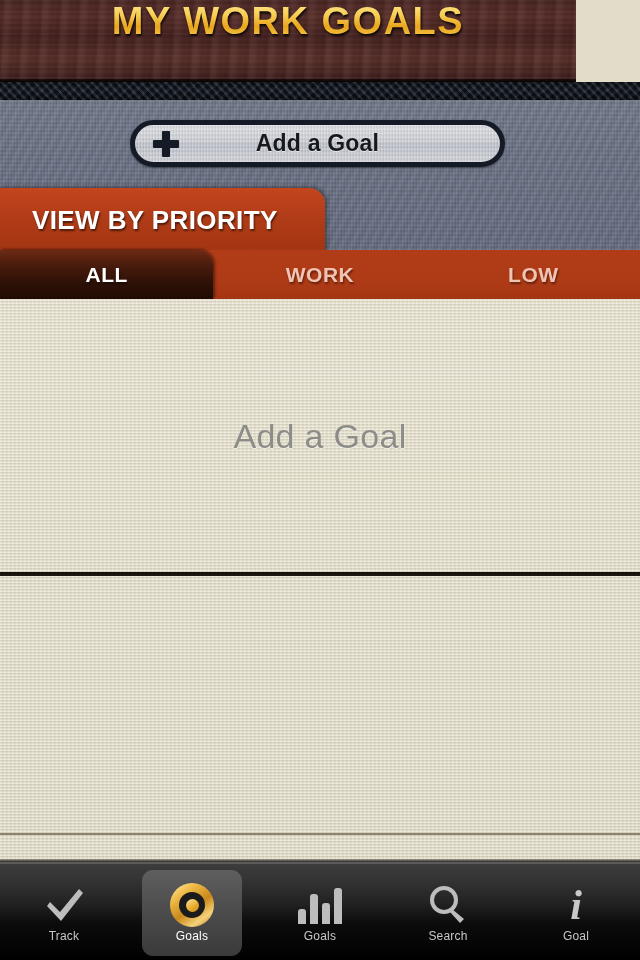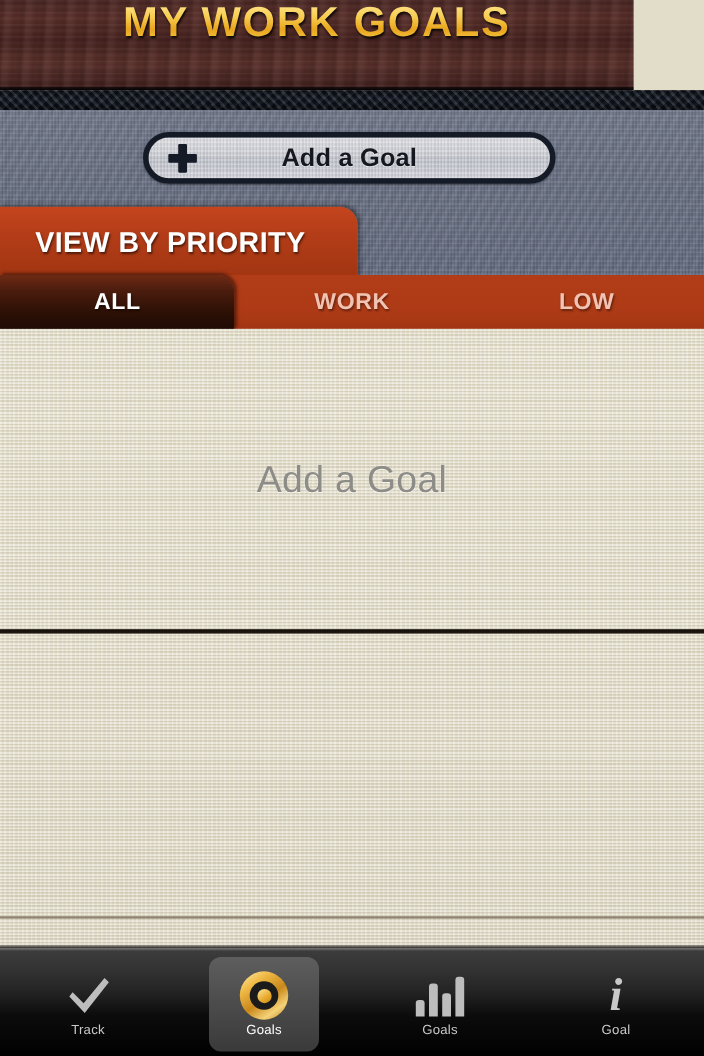--- a/index.html
+++ b/index.html
@@ -303,24 +303,35 @@
             <i style="height:15px"></i>
             <i style="height:30px"></i>
             <i style="height:21px"></i>
             <i style="height:36px"></i>
           </div>
         </div>
         <div class="tab-label">Goals</div>
       </div>
     </div>
 
-
     <div class="tab">
       <div class="tab-hit">
         <div class="tab-icon">
+          <svg class="icon-search" viewBox="0 0 42 42" xmlns="http://www.w3.org/2000/svg">
+            <circle cx="17" cy="16" r="12" fill="none" stroke="#bdbdbd" stroke-width="4"></circle>
+            <path d="M25 25 L37 35 L33 39 L23 28 Z" fill="#bdbdbd"></path>
+          </svg>
+        </div>
+        <div class="tab-label">Search</div>
+      </div>
+    </div>
+
+    <div class="tab">
+      <div class="tab-hit">
+        <div class="tab-icon">
           <div class="icon-info">i</div>
         </div>
         <div class="tab-label">Goal</div>
       </div>
     </div>
 
   </div>
 
 </div>
 

